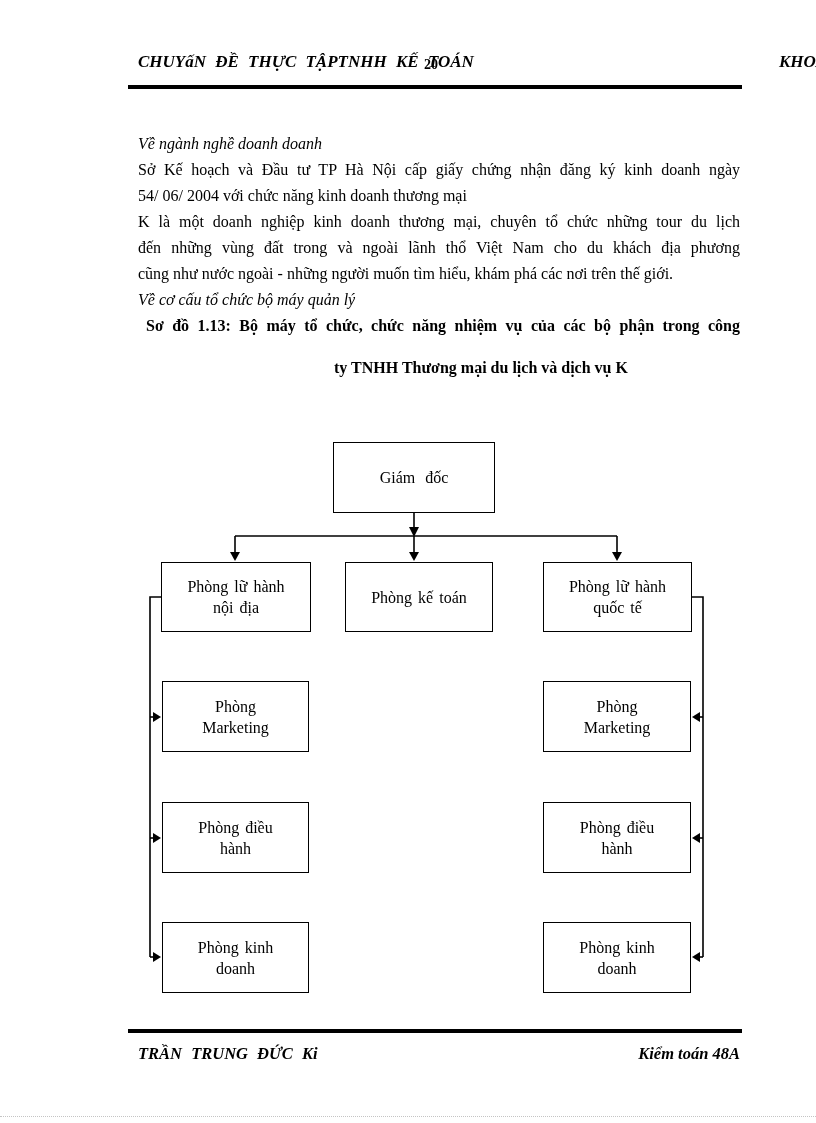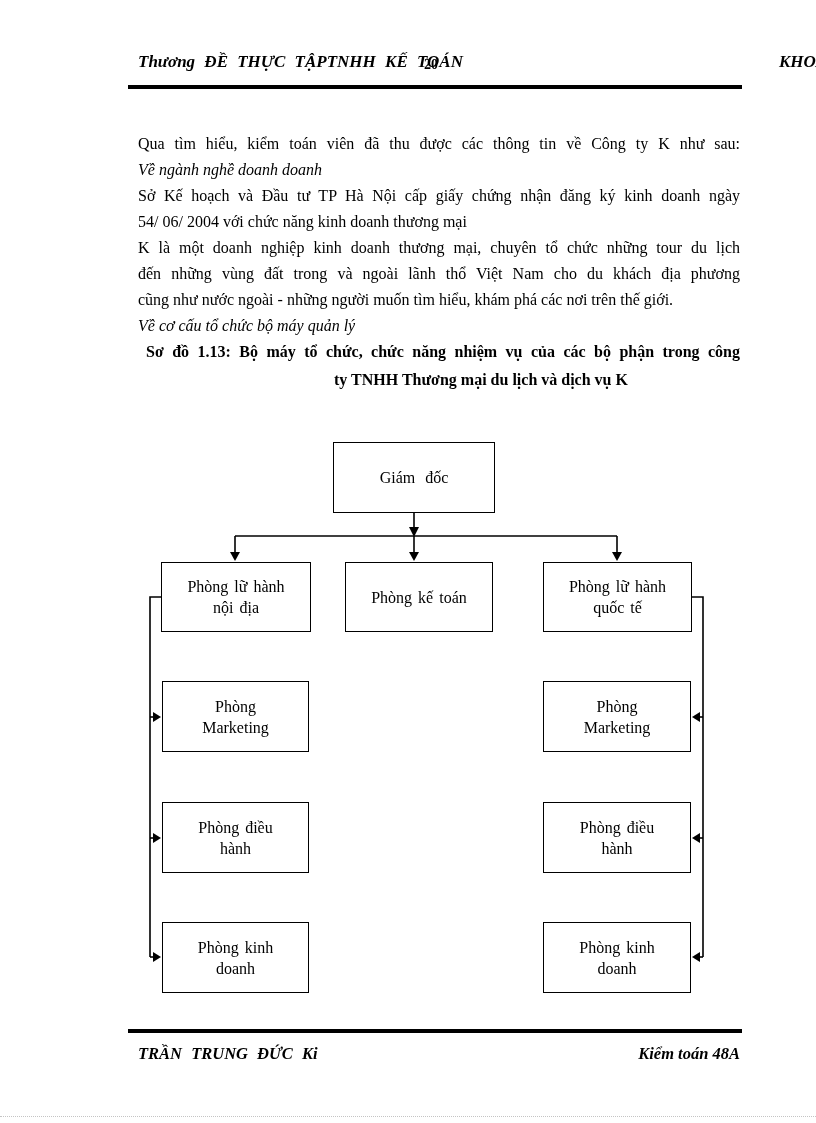--- a/index.html
+++ b/index.html
@@ -36,21 +36,21 @@
   
   .content {
     position: absolute; left: 138px; top: 131px; width: 602px;
     font-size: 16px; line-height: 26px;
   }
   .bline { height: 26px; white-space: nowrap; }
   .just { text-align: justify; text-align-last: justify; white-space: normal; }
   .it { font-style: italic; }
   .bold { font-weight: bold; }
   .caption-1 { padding-left: 8px; }
-  .caption-2 { margin-top: 2px; text-align: center; padding-left: 84px; white-space: normal; }
+  .caption-2 { margin-top: 16px; text-align: center; padding-left: 84px; white-space: normal; }
   
   .diagram { position: absolute; left: 0; top: 0; width: 665px; height: 1123px; }
   .connectors { position: absolute; left: 0; top: 0; z-index: 1; }
   .obox {
     position: absolute; z-index: 2;
     background: #fff; border: 1.5px solid #000;
     display: flex; flex-direction: column; align-items: center; justify-content: center;
     font-size: 16px; line-height: 21px; text-align: center;
     word-spacing: 2px;
   }
@@ -67,27 +67,26 @@
   .bottom-edge {
     position: absolute; left: 0; top: 1116px; width: 816px;
     border-top: 1px dotted #c4c4c4;
   }
 </style>
 </head>
 <body>
 
 <div class="page">
 
-  <div class="header-line"><span>Thương ĐỀ THỰC TẬP</span><span>TNHH KẾ TOÁN</span></div>
+  <div class="header-line"><span>CHUYấN ĐỀ THỰC TẬP</span><span>TNHH KẾ TOÁN</span></div>
   <div class="page-num">20</div>
   <div class="header-right">KHOA</div>
   <div class="rule-double rule-header"></div>
 
   <div class="content">
-    <div class="bline just">Qua tìm hiểu, kiểm toán viên đã thu được các thông tin về Công ty K như sau:</div>
     <div class="bline it">Về ngành nghề doanh doanh</div>
     <div class="bline just">Sở Kế hoạch và Đầu tư TP Hà Nội cấp giấy chứng nhận đăng ký kinh doanh ngày</div>
     <div class="bline">54/ 06/ 2004 với chức năng kinh doanh thương mại</div>
     <div class="bline just">K là một doanh nghiệp kinh doanh thương mại, chuyên tổ chức những tour du lịch</div>
     <div class="bline just">đến những vùng đất trong và ngoài lãnh thổ Việt Nam cho du khách địa phương</div>
     <div class="bline">cũng như nước ngoài - những người muốn tìm hiểu, khám phá các nơi trên thế giới.</div>
     <div class="bline it">Về cơ cấu tổ chức bộ máy quản lý</div>
     <div class="bline bold just caption-1">Sơ đồ 1.13:  Bộ máy tổ chức, chức năng nhiệm vụ của các bộ phận trong công</div>
     <div class="bline bold caption-2">ty TNHH Thương mại du lịch và dịch vụ K</div>
   </div>

